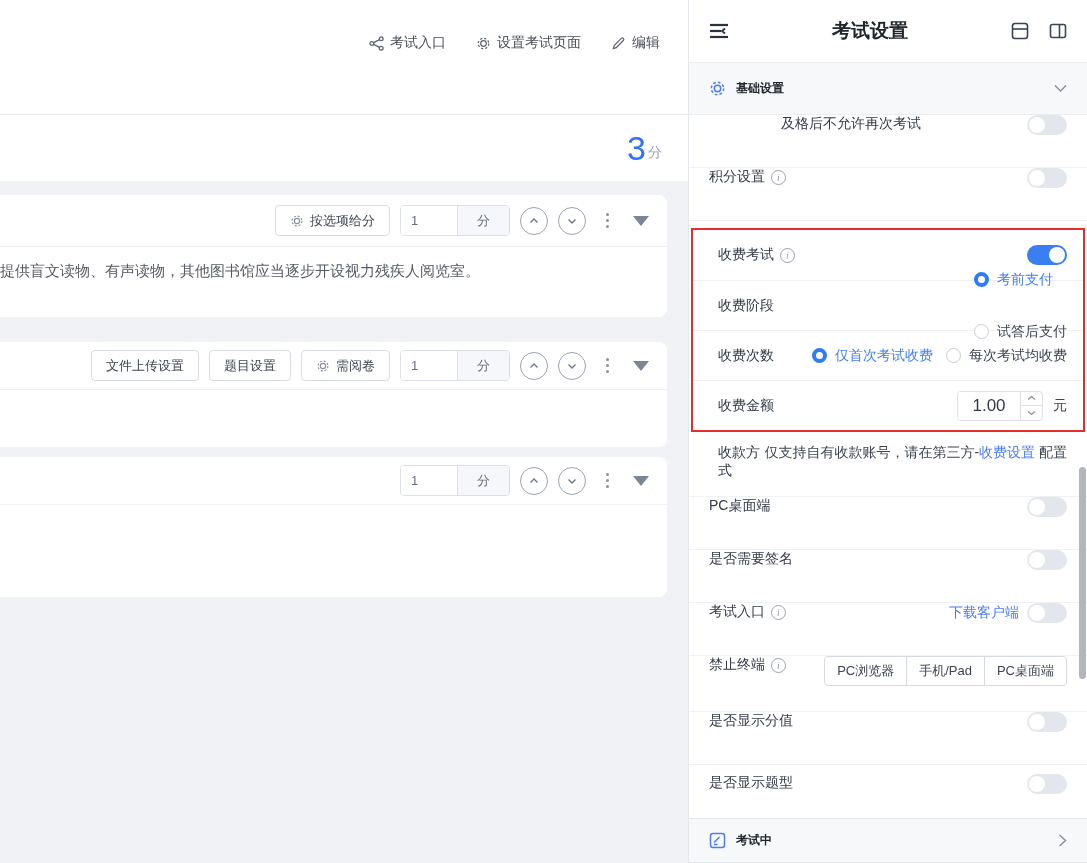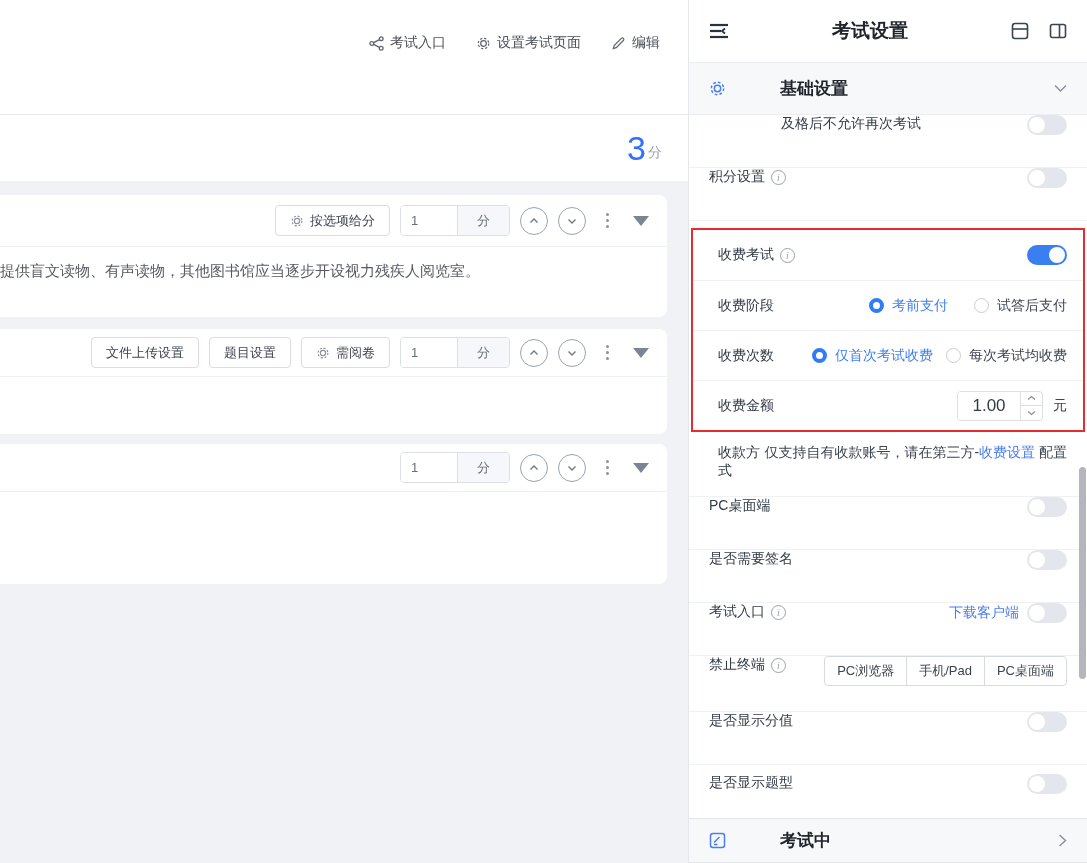--- a/index.html
+++ b/index.html
@@ -7,21 +7,21 @@
   body { font-family:"Liberation Sans","DejaVu Sans",sans-serif; font-size:14px; color:#3b4350; background:#f0f2f5; display:flex; }
 
   
   .main { width:688px; height:863px; background:#f0f2f5; flex:none; }
   .top-toolbar { height:115px; background:#fff; border-bottom:1px solid #e9ebee; display:flex; justify-content:flex-end; align-items:flex-start; padding:34px 28px 0 0; gap:30px; }
   .tb-item { display:flex; align-items:center; gap:6px; color:#4a4f57; cursor:pointer; }
   .score-band { height:66px; background:#fff; display:flex; justify-content:flex-end; align-items:center; padding-right:26px; }
   .score-num { font-size:34px; color:#3370ff; font-weight:400; }
   .score-unit { font-size:14px; color:#9aa1ab; margin:10px 0 0 2px; }
   .left-rest { padding-top:14px; }
-  .card { width:667px; background:#fff; border-radius:0 8px 8px 0; margin-bottom:12px; }
+  .card { width:667px; background:#fff; border-radius:0 8px 8px 0; margin-bottom:25px; }
   .card-toolbar { display:flex; justify-content:flex-end; align-items:center; padding:0 18px 0 0; gap:10px; height:48px; border-bottom:1px solid #eef0f3; }
   .card1 { height:122px; }
   .card1 .card-toolbar { height:52px; }
   .card2 { height:105px; margin-bottom:10px; }
   .card3 { height:140px; }
   .q-text { font-size:15px; color:#565b63; padding:15px 5px 0 0; white-space:nowrap; overflow:hidden; }
   .btn { height:31px; background:#fff; border:1px solid #d9dce2; border-radius:4px; padding:0 14px; font-size:13px; color:#3d4450; display:flex; align-items:center; gap:6px; cursor:pointer; }
   .score-group { display:flex; height:31px; border:1px solid #dcdfe6; border-radius:4px; overflow:hidden; width:110px; }
   .score-group .val { flex:1; display:flex; align-items:center; padding-left:10px; color:#6a7078; font-size:13px; background:#fff; }
   .score-group .unit { width:52px; background:#f5f7fa; border-left:1px solid #dcdfe6; display:flex; align-items:center; justify-content:center; color:#6a7078; font-size:13px; }
@@ -29,21 +29,21 @@
   .kebab { display:flex; flex-direction:column; gap:3px; padding:4px 6px; margin-left:4px; cursor:pointer; }
   .kebab i { width:3px; height:3px; border-radius:50%; background:#8a919c; }
   .tri-down { width:0; height:0; border-left:8px solid transparent; border-right:8px solid transparent; border-top:10px solid #7a8694; margin-left:8px; cursor:pointer; }
 
   
   .sidebar { width:399px; height:863px; background:#fff; border-left:1px solid #e4e7eb; position:relative; flex:none; }
   .sb-header { height:63px; border-bottom:1px solid #ebedf0; display:flex; align-items:center; padding:0 20px; }
   .sb-title { flex:1; text-align:center; font-size:19px; font-weight:bold; color:#20242b; }
   .sb-header-icons { display:flex; gap:20px; }
   .section-head { height:52px; background:#f7f8fa; border-bottom:1px solid #ebedf0; display:flex; align-items:center; padding:0 20px; gap:10px; }
-  .section-label { font-size:17px; font-weight:bold; color:#20242b; flex:1;margin-left:44px; }
+  .section-label { font-size:12px; font-weight:bold; color:#20242b; flex:1; }
   .row { min-height:53px; border-bottom:1px solid #f0f1f4; display:flex; align-items:flex-start; justify-content:space-between; padding:0 20px; }
   .row-label { color:#333b47; display:flex; align-items:center; gap:6px; }
   .indent { padding-left:72px; }
   .toggle { width:40px; height:20px; border-radius:10px; background:#e3e6ec; position:relative; cursor:pointer; flex:none; }
   .toggle::after { content:""; position:absolute; top:2px; left:2px; width:16px; height:16px; border-radius:50%; background:#fff; }
   .toggle.on { background:#3a7ff2; }
   .toggle.on::after { left:auto; right:2px; }
   .info-i { width:15px; height:15px; border-radius:50%; border:1px solid #9aa1ab; color:#9aa1ab; font-size:10px; font-style:italic; font-family:"Liberation Serif",serif; display:inline-flex; align-items:center; justify-content:center; }
   .fee-box { border:2px solid #e62c2c; margin:7px 2px 12px 2px; }
   .fee-row { height:50px; display:flex; align-items:center; padding:0 16px 0 25px; }
@@ -272,21 +272,21 @@
   <div class="fee-box">
     <div class="fee-row">
       <span class="row-label">
         <span>收费考试</span>
         <span class="info-i">i</span>
       </span>
       <span class="toggle on" style="margin-left:auto"></span>
     </div>
     <div class="fee-row">
       <span class="row-label">收费阶段</span>
-      <span style="margin-left:auto; display:flex; gap:26px; align-items:flex-start;">
+      <span style="margin-left:auto; display:flex; gap:34px; align-items:flex-start;flex-direction:column;">
         <span class="radio-opt sel">
           <span class="radio sel"></span>
           <span class="lbl">考前支付</span>
         </span>
         <span class="radio-opt">
           <span class="radio"></span>
           <span class="lbl">试答后支付</span>
         </span>
       </span>
     </div>

